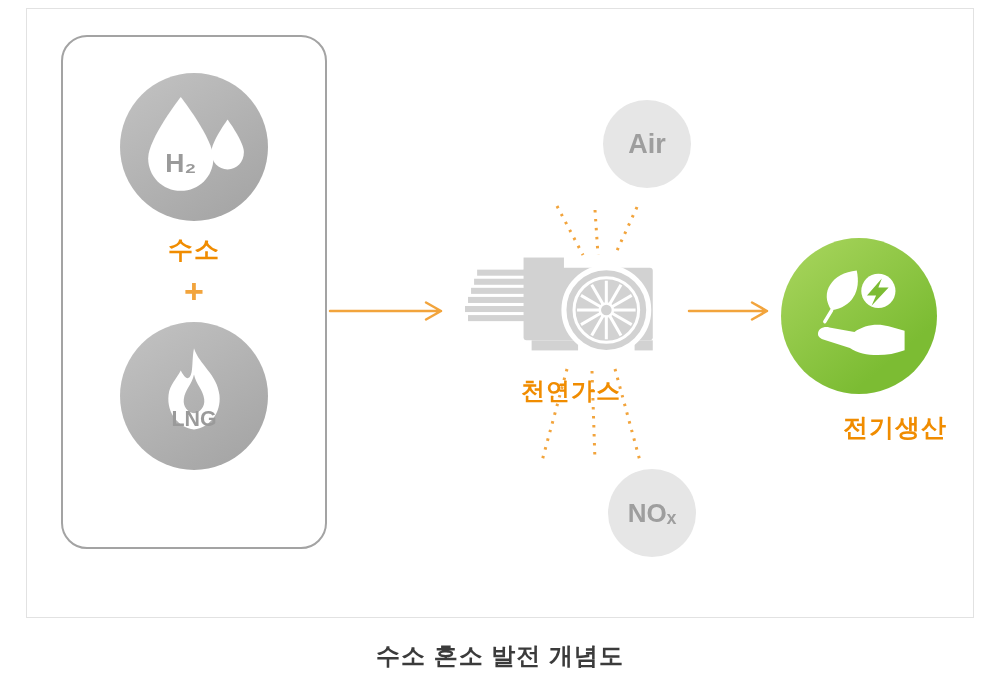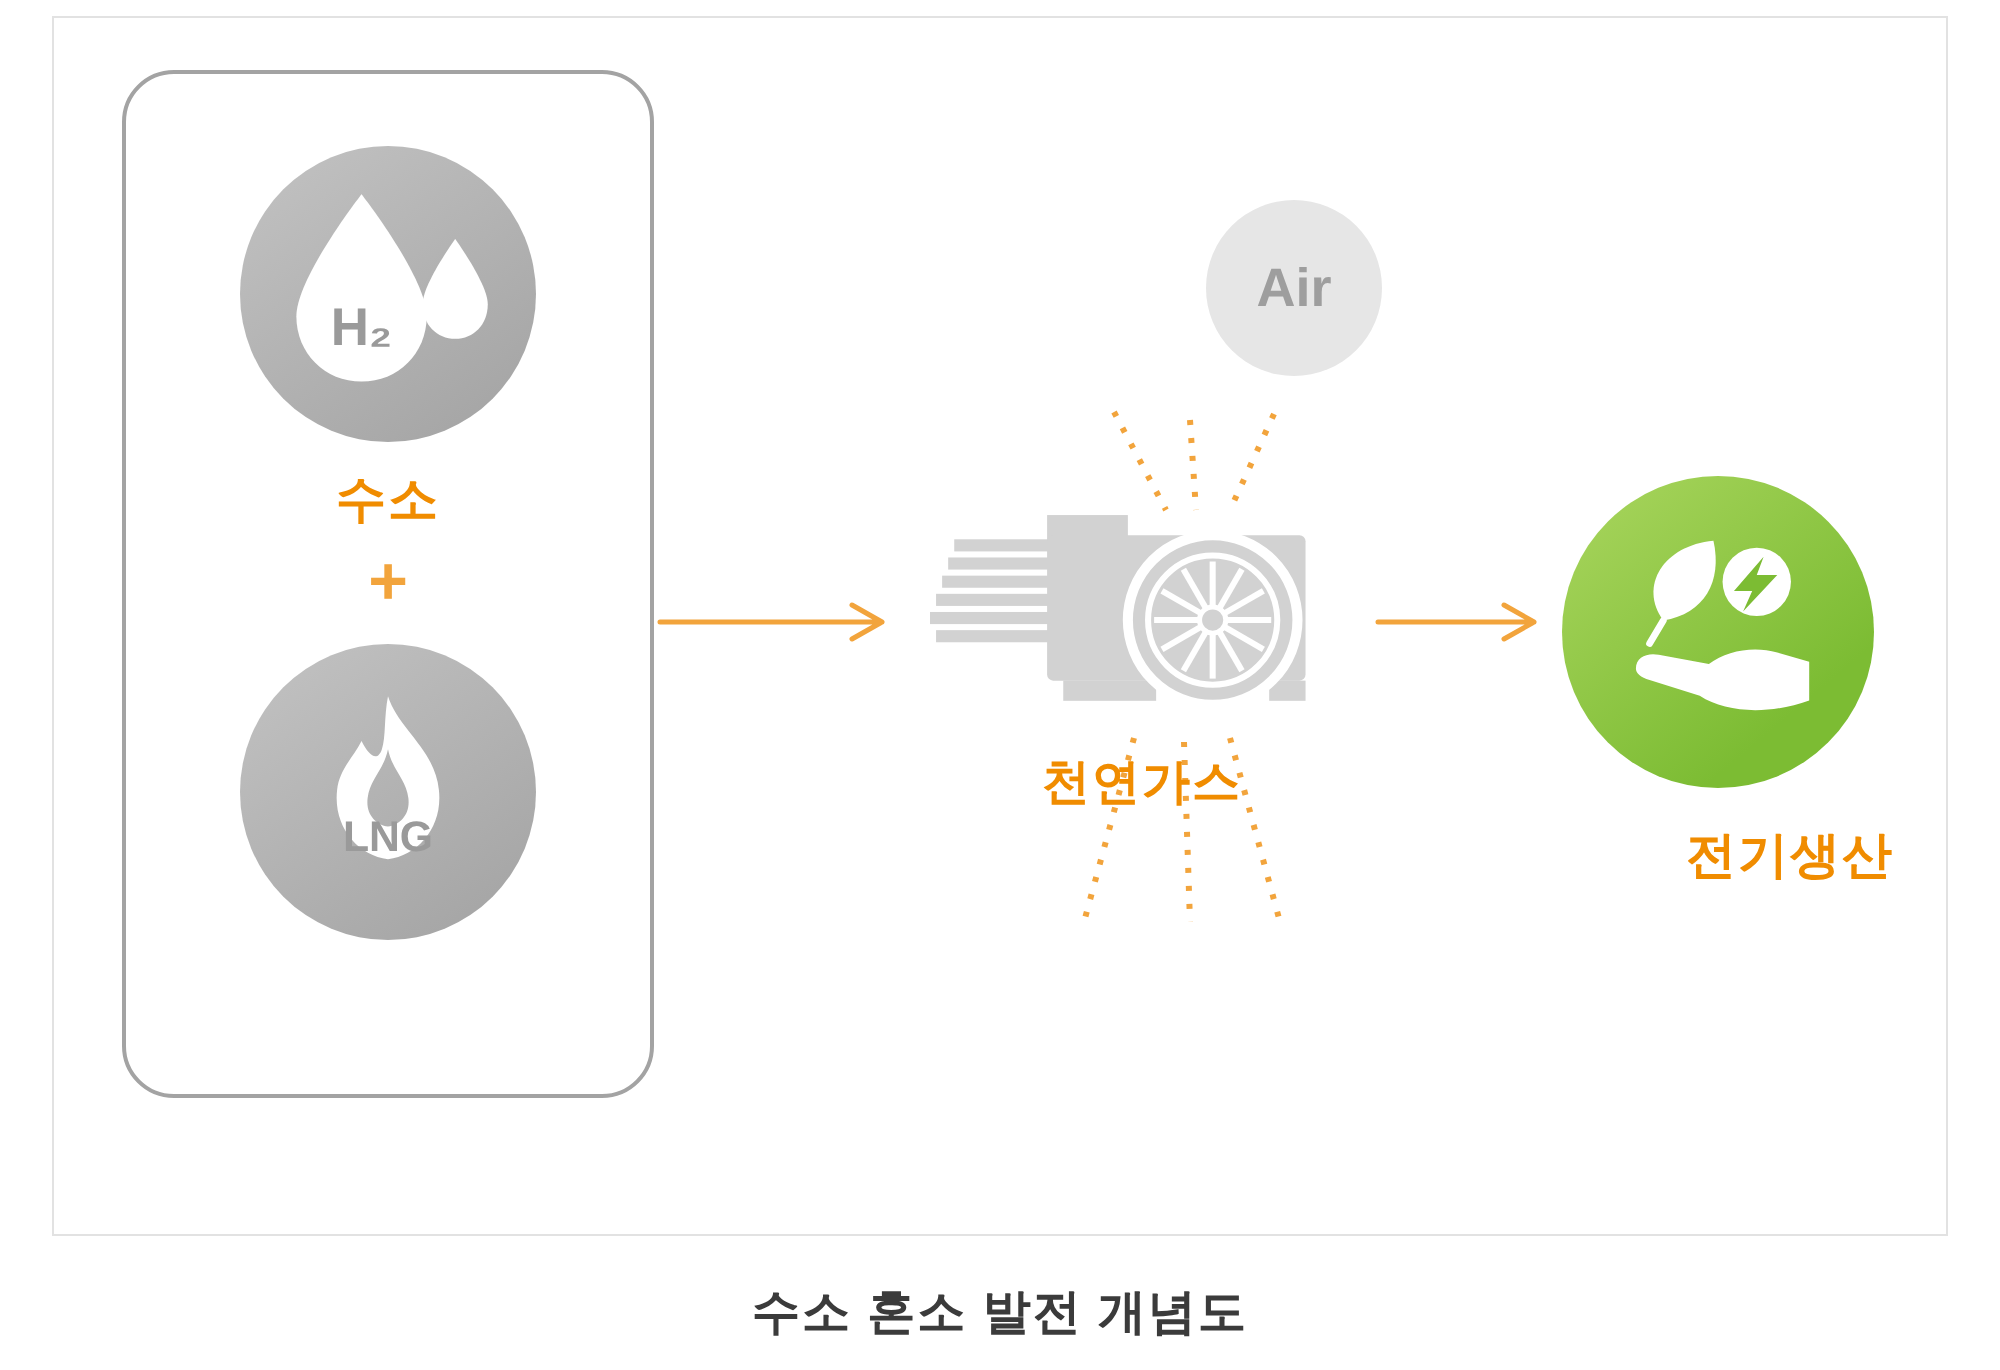--- a/index.html
+++ b/index.html
@@ -127,20 +127,23 @@
             <line x1="140" y1="56" x2="140" y2="33" transform="rotate(270 140 62)"></line>
             <line x1="140" y1="56" x2="140" y2="33" transform="rotate(300 140 62)"></line>
             <line x1="140" y1="56" x2="140" y2="33" transform="rotate(330 140 62)"></line>
           </g>
           <circle cx="140" cy="62" r="6.5" fill="#d2d2d2" stroke="#ffffff" stroke-width="2.5"></circle>
         </g>
       </svg>
     </div>
     <div class="turbine-label k-label">천연가스</div>
 
+    <div class="io-circle nox-circle">
+      <span>NOₓ</span>
+    </div>
 
     <div class="green-circle">
       <svg width="114" height="114" viewBox="0 0 100 100">
         <path fill="#ffffff" d="M26,45 C15,30 26,12 48,10 C52,28 44,42 26,45 Z"></path>
         <path d="M26,45 L20,55" stroke="#ffffff" stroke-width="3" stroke-linecap="round" fill="none"></path>
         <circle cx="67" cy="28" r="15" fill="#ffffff"></circle>
         <polygon fill="#7cbc33" points="70,17 57,32 65,32 61,41 76,25 67,25"></polygon>
         <path fill="#ffffff" d="M14,66 C14,61 19,59 24,60 L46,64 C54,58 66,56 76,59 L90,63 L90,80 C74,86 54,86 42,78 L20,71 C16,70 14,68 14,66 Z"></path>
       </svg>
     </div>

